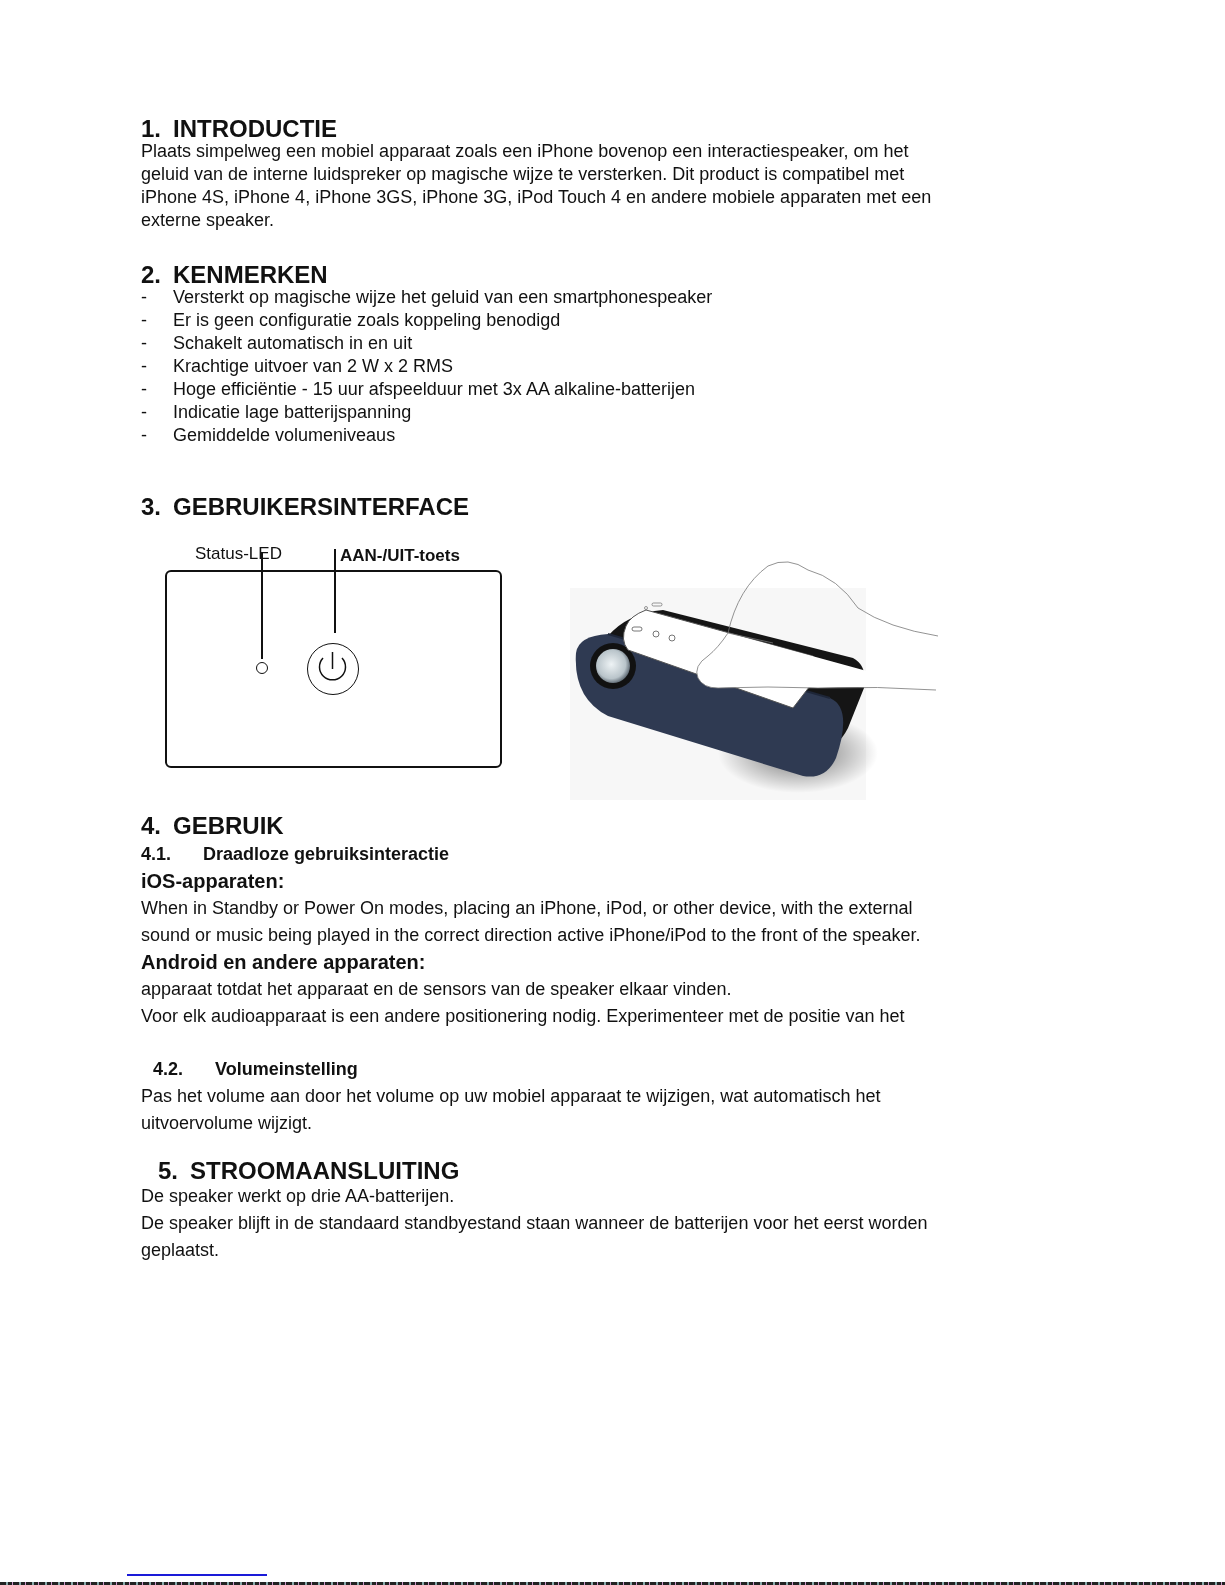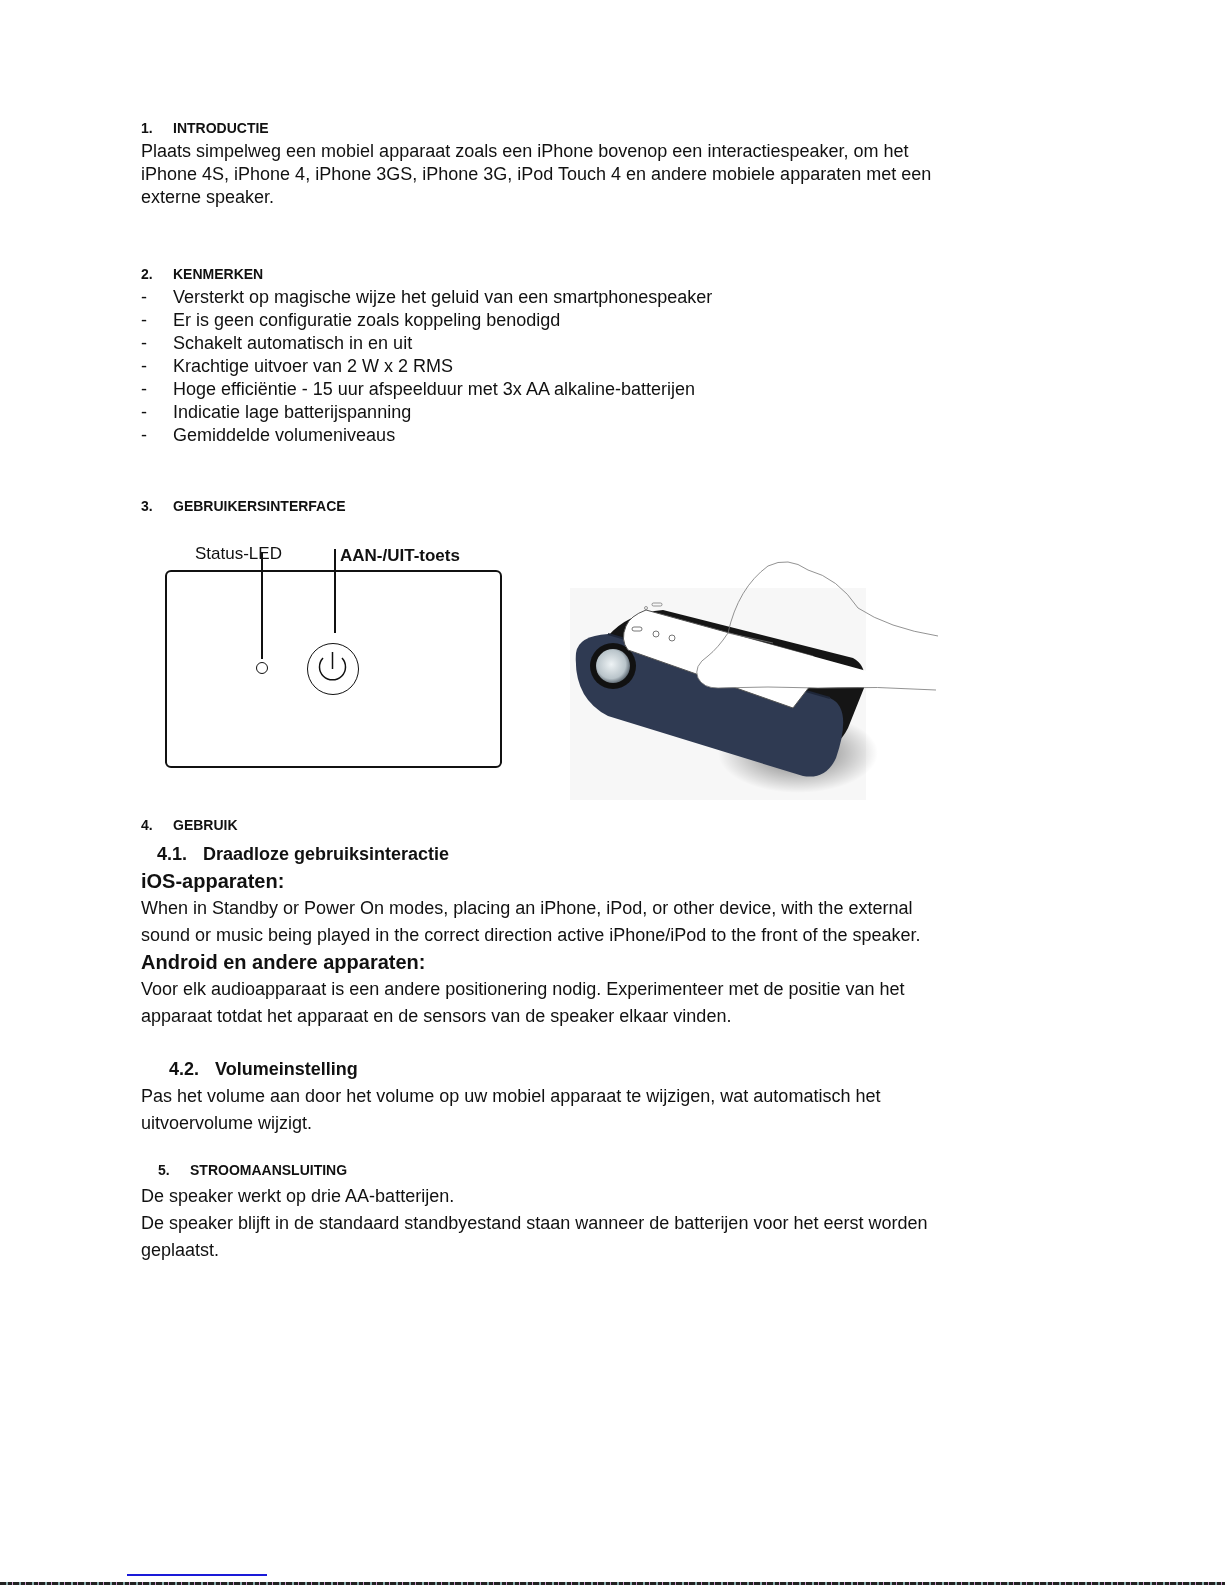--- a/index.html
+++ b/index.html
@@ -1,28 +1,28 @@
 <!DOCTYPE html>
 <html><head>
 <meta charset="utf-8">
 <style>
   html, body { margin: 0; padding: 0; background: #ffffff; }
   body {
     width: 1225px; height: 1585px; position: relative; overflow: hidden;
     font-family: "Liberation Sans", sans-serif; color: #111;
   }
   .abs { position: absolute; }
-  .h1 { font-weight: bold; font-size: 14px; line-height: 23px; }
+  .h1 { font-weight: bold; font-size: 24px; line-height: 23px; }
   .h1 .num { display: inline-block; width: 32px; }
   .p { font-size: 18px; line-height: 23px; }
   .p2 { font-size: 18px; line-height: 27px; }
   .bullet { font-size: 18px; line-height: 23px; display: flex; }
   .bullet .dash { width: 32px; }
   .h2 { font-weight: bold; font-size: 18px; line-height: 23px; }
-  .h2 .num { display: inline-block; width: 62px; text-align: center; }
+  .h2 .num { display: inline-block; width: 62px; }
   .sub { font-weight: bold; font-size: 20px; line-height: 27px; }
 
   
   .panel { left: 165px; top: 570px; width: 337px; height: 198px; border: 2px solid #111; border-radius: 6px; box-sizing: border-box; }
   .label { font-size: 17px; }
   .vline { background: #111; width: 2px; }
   .led { width: 12px; height: 12px; border: 1.5px solid #111; border-radius: 50%; box-sizing: border-box; }
   .power-outer { width: 52px; height: 52px; border: 1.5px solid #111; border-radius: 50%; box-sizing: border-box; }
 
   .footer-link { left: 127px; top: 1574px; width: 140px; height: 2px; background: #1a1ad8; }
@@ -30,20 +30,21 @@
     background: repeating-linear-gradient(90deg, #222 0 6px, #8aa 6px 8px, #222 8px 12px, #c9c 12px 13px); }
 </style>
 </head>
 <body>
 
 <div class="abs h1" style="left:141px;top:117px;">
   <span class="num">1.</span><span>INTRODUCTIE</span>
 </div>
 <div class="abs p" style="left:141px;top:140px;width:900px;">
   <div>Plaats simpelweg een mobiel apparaat zoals een iPhone bovenop een interactiespeaker, om het</div>
+  <div>geluid van de interne luidspreker op magische wijze te versterken. Dit product is compatibel met</div>
   <div>iPhone 4S, iPhone 4, iPhone 3GS, iPhone 3G, iPod Touch 4 en andere mobiele apparaten met een</div>
   <div>externe speaker.</div>
 </div>
 
 <div class="abs h1" style="left:141px;top:263px;">
   <span class="num">2.</span><span>KENMERKEN</span>
 </div>
 <div class="abs" style="left:141px;top:286px;width:900px;">
   <div class="bullet">
       <span class="dash">-</span>
@@ -134,22 +135,22 @@
 </div>
 
 <div class="abs h2" style="left:141px;top:843px;">
   <span class="num">4.1.</span><span>Draadloze gebruiksinteractie</span>
 </div>
 <div class="abs" style="left:141px;top:868px;width:900px;">
   <div class="sub">iOS-apparaten:</div>
   <div class="p2">When in Standby or Power On modes, placing an iPhone, iPod, or other device, with the external</div>
   <div class="p2">sound or music being played in the correct direction active iPhone/iPod to the front of the speaker.</div>
   <div class="sub">Android en andere apparaten:</div>
+  <div class="p2">apparaat totdat het apparaat en de sensors van de speaker elkaar vinden.</div>
   <div class="p2">Voor elk audioapparaat is een andere positionering nodig. Experimenteer met de positie van het</div>
-  <div class="p2">apparaat totdat het apparaat en de sensors van de speaker elkaar vinden.</div>
 </div>
 
 <div class="abs h2" style="left:153px;top:1058px;">
   <span class="num">4.2.</span><span>Volumeinstelling</span>
 </div>
 <div class="abs" style="left:141px;top:1083px;width:900px;">
   <div class="p2">Pas het volume aan door het volume op uw mobiel apparaat te wijzigen, wat automatisch het</div>
   <div class="p2">uitvoervolume wijzigt.</div>
 </div>
 

